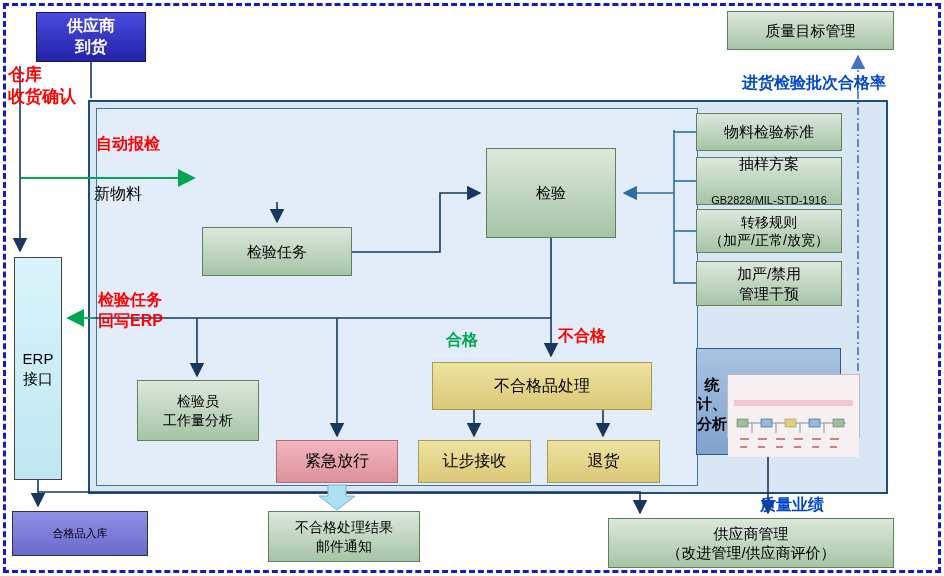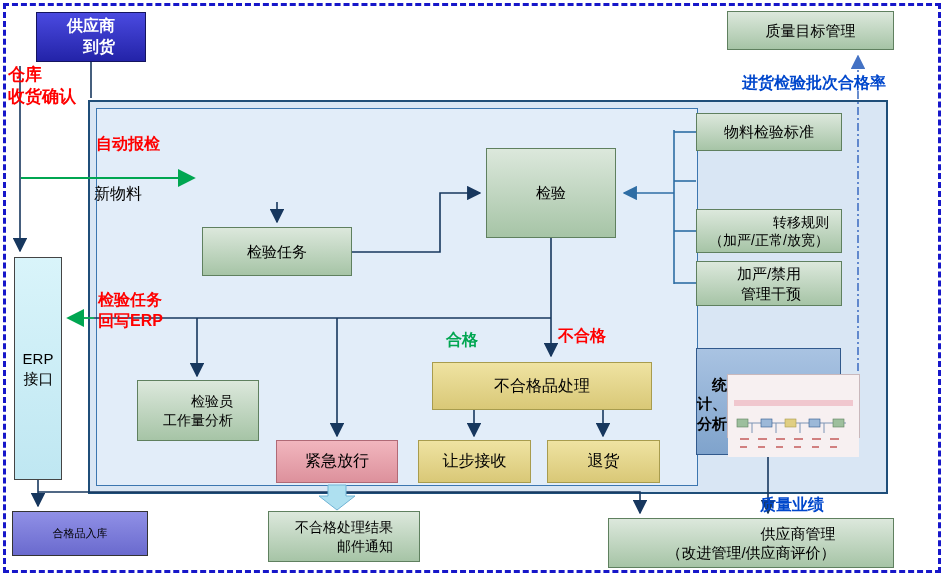--- a/index.html
+++ b/index.html
@@ -2,21 +2,21 @@
 <html><head>
 <meta charset="utf-8">
 <style>
   *{box-sizing:border-box;margin:0;padding:0}
   body{font-family:"Liberation Sans","DejaVu Sans",sans-serif;background:#fff}
   .canvas{position:relative;width:944px;height:576px;background:#fff;overflow:hidden}
   .border-frame{position:absolute;left:3px;top:3px;right:3px;bottom:3px;border:3px dashed #1717c9}
   .rect{position:absolute}
   #main-container{left:88px;top:100px;width:800px;height:394px;background:#d9e6f4;border:2px solid #1f4e79}
   #inner-container{left:96px;top:108px;width:602px;height:378px;background:#e2edf9;border:1px solid #3c76b0}
-  .node{position:absolute;display:flex;align-items:center;justify-content:center;text-align:right;
+  .node{position:absolute;display:flex;align-items:center;justify-content:center;text-align:center;
         white-space:pre-line;font-size:15px;color:#000;line-height:1.3}
   .green{background:linear-gradient(180deg,#dce8dc 0%,#a6c4a6 100%);border:1px solid #5f805f}
   .yellow{background:linear-gradient(180deg,#efe3a2 0%,#d9c877 100%);border:1px solid #a89c4e}
   .pink{background:linear-gradient(180deg,#f1b6be 0%,#dd919c 100%);border:1px solid #b06a76}
   #n-supplier{left:36px;top:12px;width:110px;height:50px;background:linear-gradient(180deg,#4a4ae0,#2323a8);
               border:1px solid #14145e;color:#fff;font-weight:bold;font-size:16px}
   #n-quality-target{left:727px;top:11px;width:167px;height:39px}
   #n-report-info{left:202px;top:151px;width:150px;height:51px}
   #n-task{left:202px;top:227px;width:150px;height:49px}
   #n-inspection{left:486px;top:148px;width:130px;height:90px}
@@ -119,20 +119,26 @@
   <div class="lbl" id="lbl-writeback">检验任务
 回写ERP</div>
   <div class="lbl" id="lbl-ok">合格</div>
   <div class="lbl" id="lbl-ng">不合格</div>
   <div class="lbl" id="lbl-performance">质量业绩</div>
 
   <div class="node green" id="n-task">检验任务</div>
   <div class="node green" id="n-inspection">检验</div>
 
   <div class="node green" id="n-standard">物料检验标准</div>
+  <div class="node green" id="n-sampling">
+    <div>
+      <div>抽样方案</div>
+      <div class="sub">GB2828/MIL-STD-1916</div>
+    </div>
+  </div>
   <div class="node green" id="n-transfer">转移规则
 （加严/正常/放宽）</div>
   <div class="node green" id="n-intervention">加严/禁用
 管理干预</div>
 
   <div class="node" id="n-erp">ERP
 接口</div>
   <div class="node green" id="n-workload">检验员
 工作量分析</div>
   <div class="node yellow" id="n-nonconf">不合格品处理</div>

